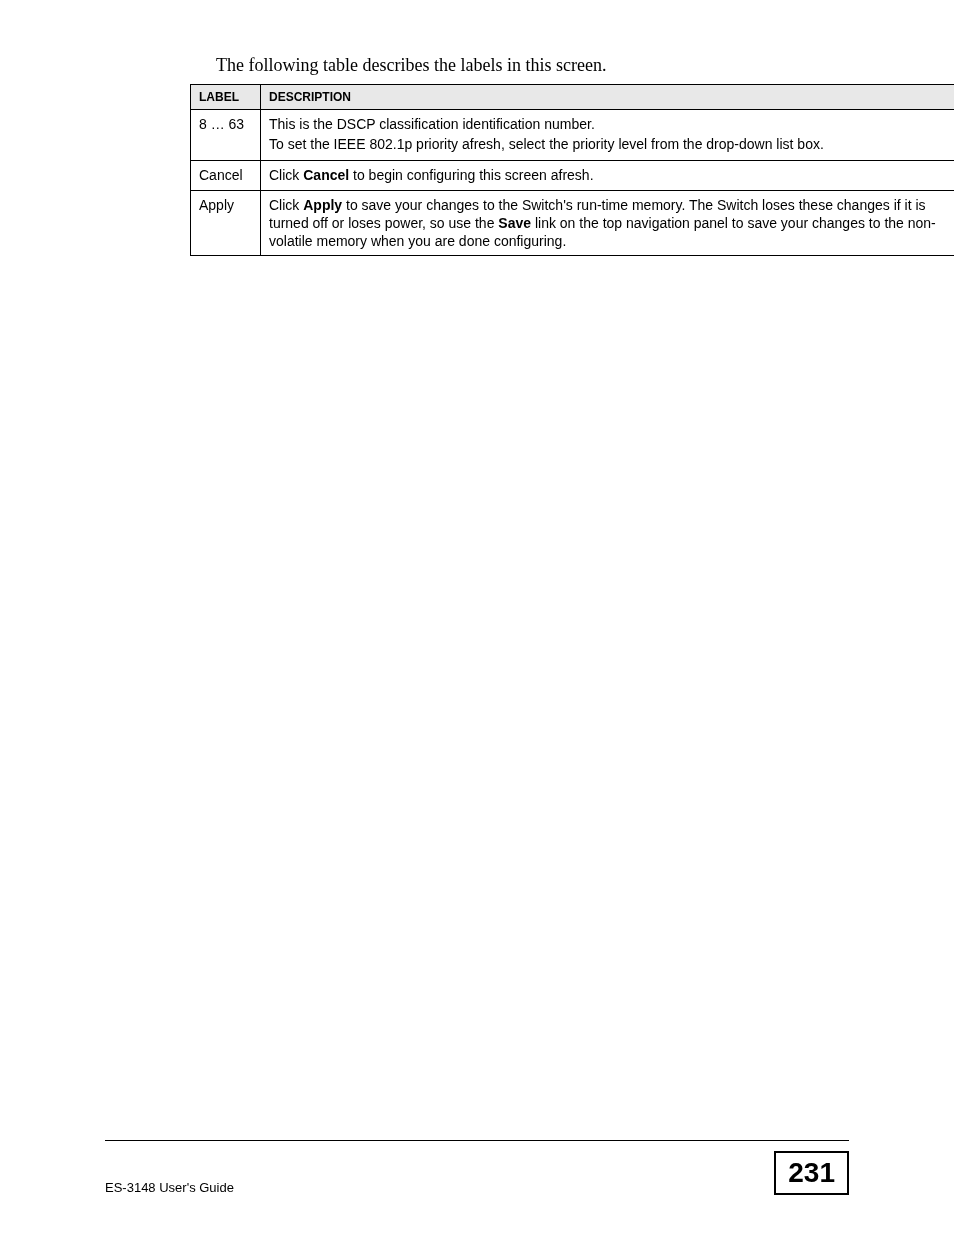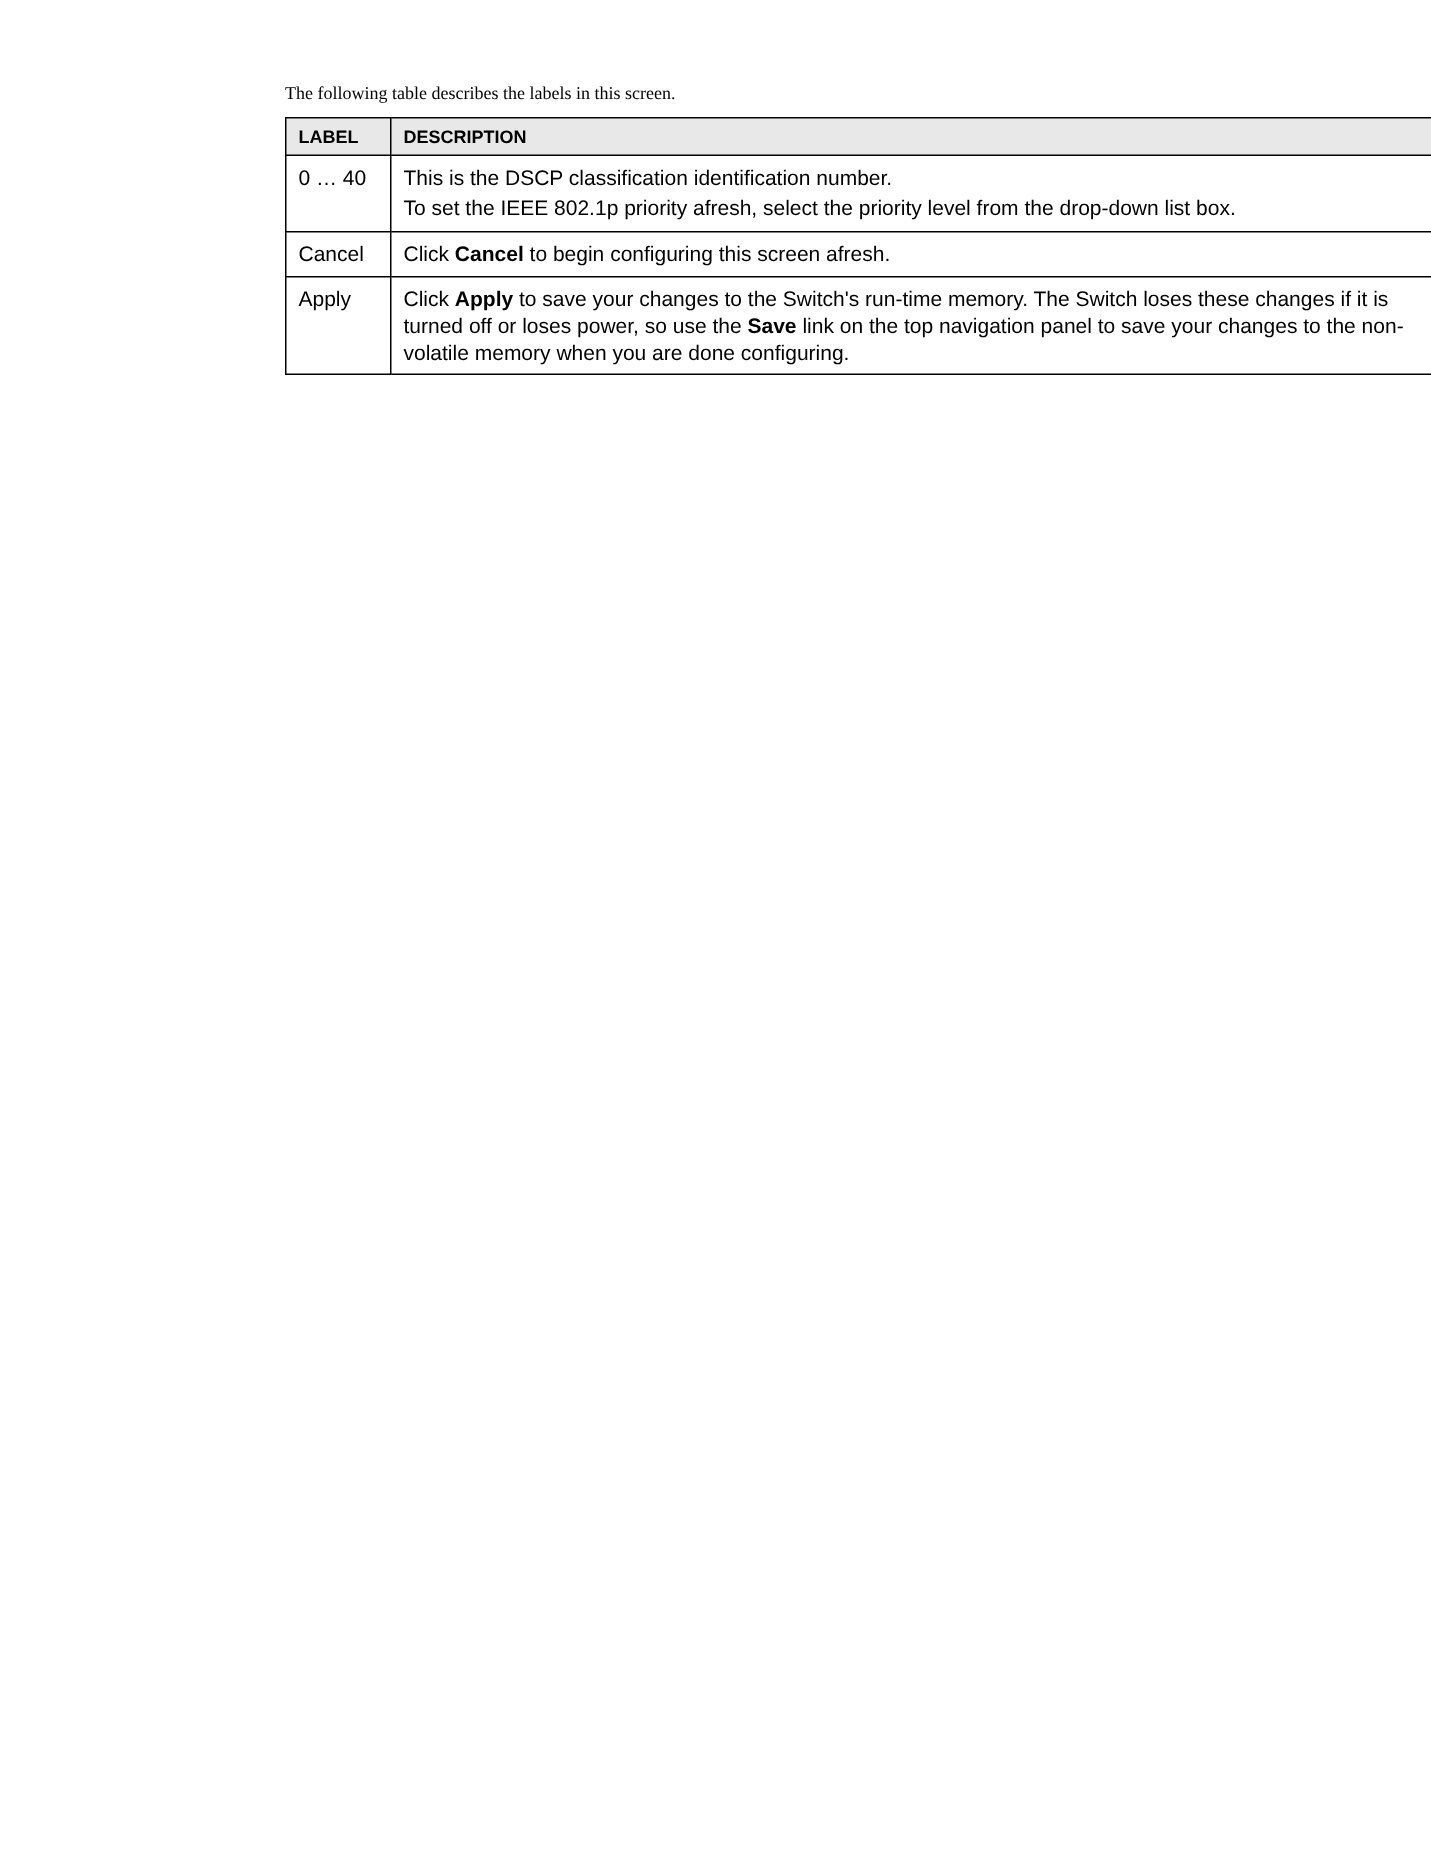--- a/index.html
+++ b/index.html
@@ -23,22 +23,22 @@
     .header {
       text-align: right;
       font-family: Arial, Helvetica, sans-serif;
       font-size: 15px;
       padding-bottom: 8px;
       border-bottom: 1.5px solid #000;
       margin-bottom: 35px;
     }
     .intro-text {
       font-family: Georgia, 'Times New Roman', serif;
-      font-size: 12px;
-      margin-left: 85px;
+      font-size: 18px;
+      margin-left: 111px;
       margin-bottom: 8px;
     }
     .table-caption {
       font-family: Arial, Helvetica, sans-serif;
       font-size: 14px;
       margin-left: 85px;
       margin-bottom: 4px;
     }
     .table-caption .table-num {
       font-weight: bold;
@@ -104,34 +104,38 @@
 
   <table class="desc-table">
     <thead>
       <tr>
         <th class="col-label">LABEL</th>
         <th>DESCRIPTION</th>
       </tr>
     </thead>
     <tbody>
       <tr>
-        <td>0 … 40</td>
+        <td>8 … 63</td>
         <td>
           <div class="para">This is the DSCP classification identification number.</div>
           <div class="para">To set the IEEE 802.1p priority afresh, select the priority level from the drop-down list box.</div>
         </td>
       </tr>
       <tr>
         <td>Cancel</td>
         <td>
           <span>Click </span><span class="bold">Cancel</span><span> to begin configuring this screen afresh.</span>
         </td>
       </tr>
       <tr>
         <td>Apply</td>
         <td>
           <span>Click </span><span class="bold">Apply</span><span> to save your changes to the Switch's run-time memory. The Switch loses these changes if it is turned off or loses power, so use the </span><span class="bold">Save</span><span> link on the top navigation panel to save your changes to the non-volatile memory when you are done configuring.</span>
         </td>
       </tr>
     </tbody>
   </table>
 
+  <div class="footer">
+    <div class="footer-left">ES-3148 User's Guide</div>
+    <div class="page-number">231</div>
+  </div>
 </div>
 
 </body></html>

